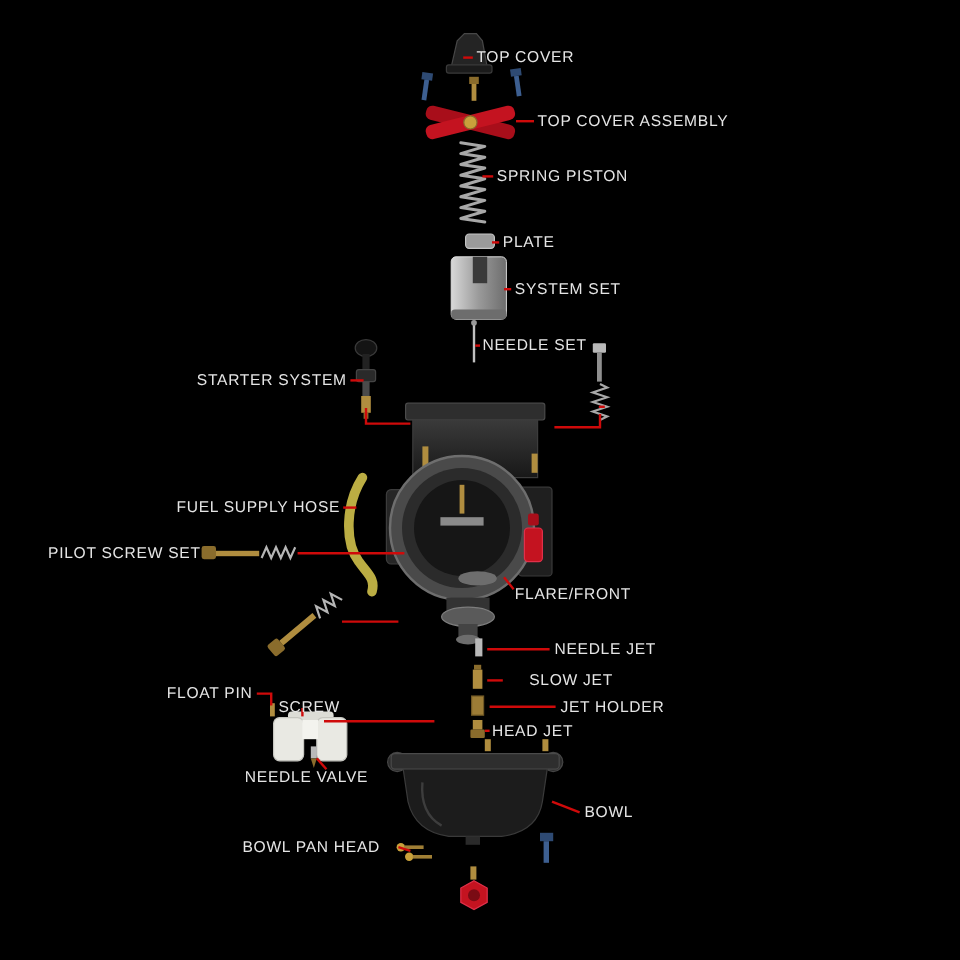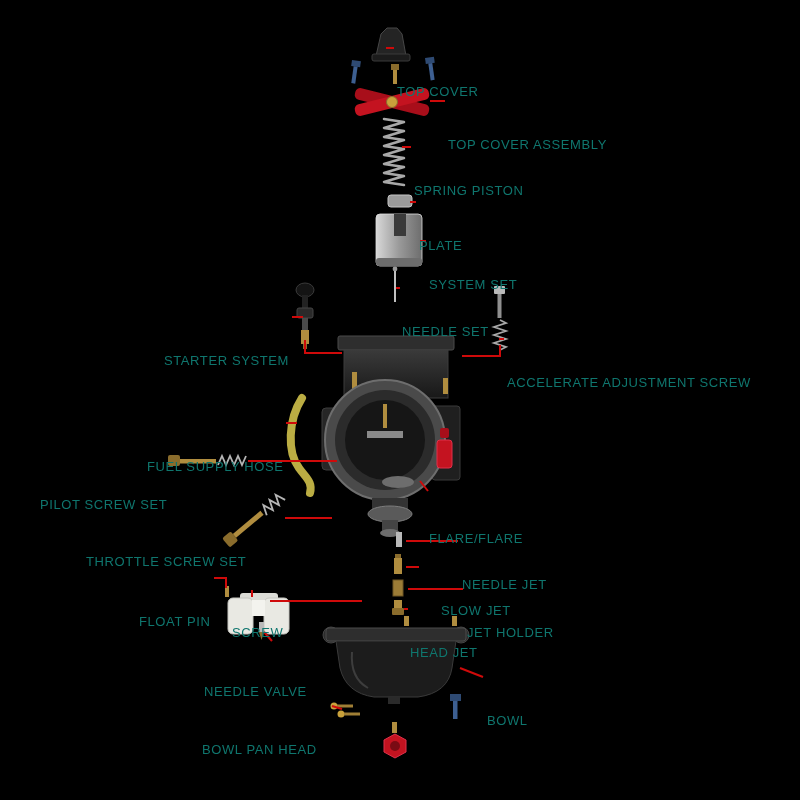--- a/index.html
+++ b/index.html
@@ -6,28 +6,27 @@
   .stage{
     position:relative;
     width:800px;height:800px;
     background:#000;
     overflow:hidden;
     font-family:"Liberation Sans", sans-serif;
   }
   .stage svg{position:absolute;left:0;top:0;}
   .label{
     position:absolute;
-    color:#0f766e;
+    color:#e5e5e5;
     font-size:13px;
     font-weight:500;
     letter-spacing:.6px;
     white-space:nowrap;
     line-height:16px;
     transform:translateY(-8px);
-    margin-top:44px;
   }
 </style>
 </head>
 <body>
 
 <div class="stage">
 
   <svg width="800" height="800" viewBox="0 0 800 800">
     <defs>
       <linearGradient id="silver" x1="0" y1="0" x2="1" y2="0">
@@ -214,25 +213,23 @@
     </g>
   </svg>
 
   <div class="label" style="left:397px;top:48px">TOP COVER</div>
   <div class="label" style="left:448px;top:101px">TOP COVER ASSEMBLY</div>
   <div class="label" style="left:414px;top:147px">SPRING PISTON</div>
   <div class="label" style="left:419px;top:202px">PLATE</div>
   <div class="label" style="left:429px;top:241px">SYSTEM SET</div>
   <div class="label" style="left:402px;top:288px">NEEDLE SET</div>
   <div class="label" style="left:164px;top:317px">STARTER SYSTEM</div>
-  <div class="label" style="left:507px;top:339px">ACCELERATE ADJUSTMENT SCREW</div>
   <div class="label" style="left:147px;top:423px">FUEL SUPPLY HOSE</div>
   <div class="label" style="left:40px;top:461px">PILOT SCREW SET</div>
-  <div class="label" style="left:86px;top:518px">THROTTLE SCREW SET</div>
-  <div class="label" style="left:429px;top:495px">FLARE/FLARE</div>
+  <div class="label" style="left:429px;top:495px">FLARE/FRONT</div>
   <div class="label" style="left:462px;top:541px">NEEDLE JET</div>
   <div class="label" style="left:441px;top:567px">SLOW JET</div>
   <div class="label" style="left:467px;top:589px">JET HOLDER</div>
   <div class="label" style="left:410px;top:609px">HEAD JET</div>
   <div class="label" style="left:139px;top:578px">FLOAT PIN</div>
   <div class="label" style="left:232px;top:589px">SCREW</div>
   <div class="label" style="left:204px;top:648px">NEEDLE VALVE</div>
   <div class="label" style="left:487px;top:677px">BOWL</div>
   <div class="label" style="left:202px;top:706px">BOWL PAN HEAD</div>
 

